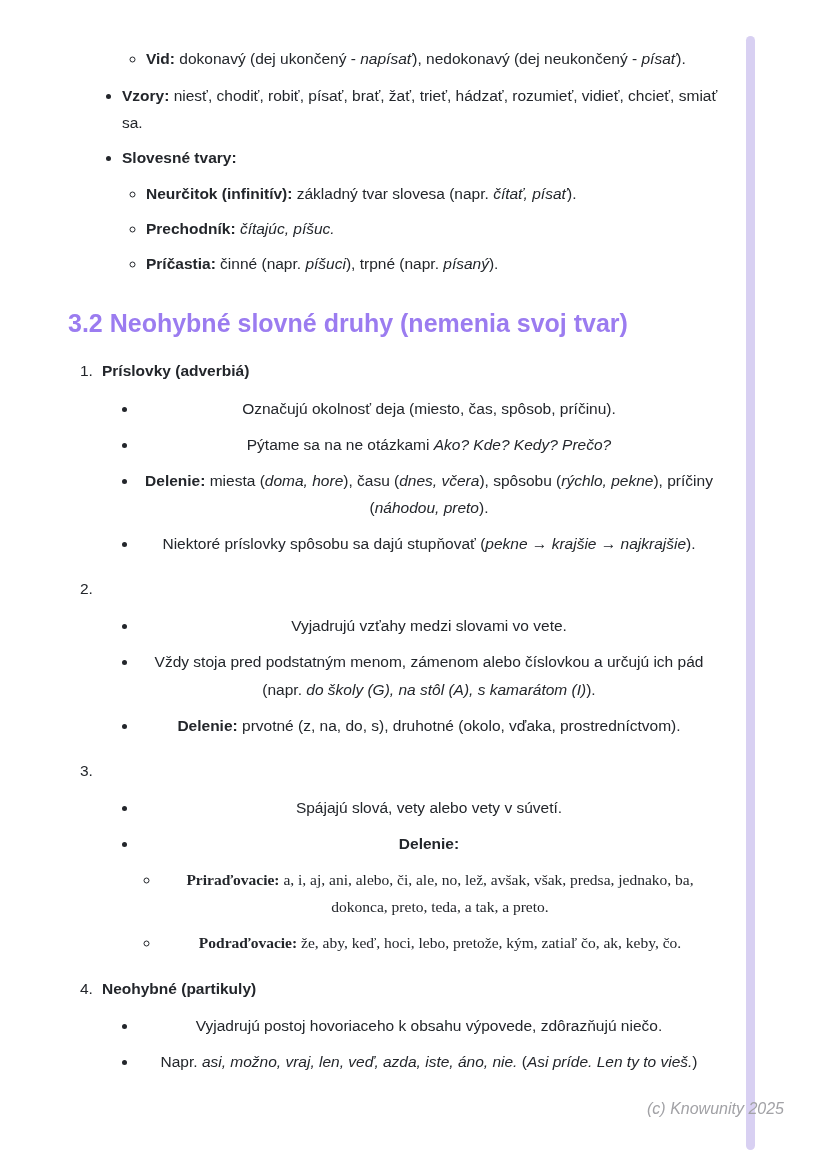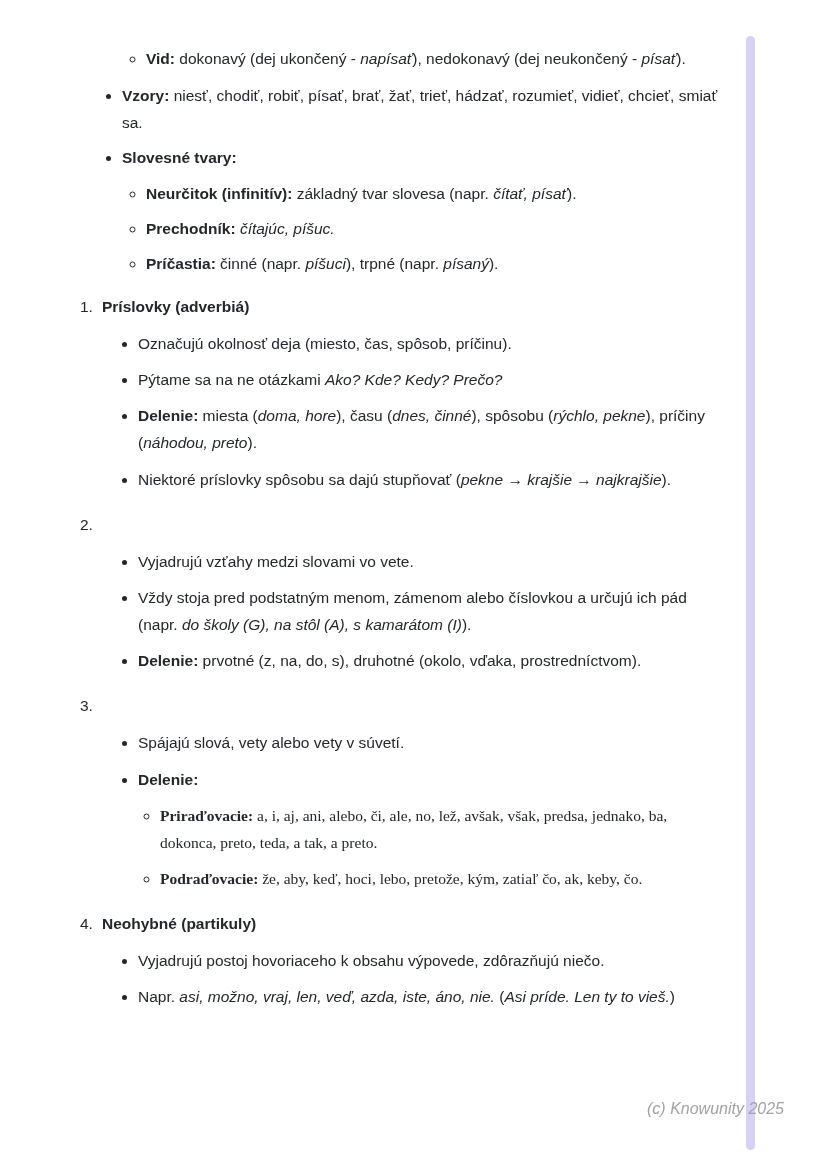--- a/index.html
+++ b/index.html
@@ -25,21 +25,21 @@
   ul.sub-list { list-style: circle; padding-left: 24px; margin-top: 8px; }
   ul.sub-list.standalone { padding-left: 78px; margin-top: 0; }
   .heading {
     color: var(--accent, #9b7cf0);
     font-size: 25px; line-height: 1.3; font-weight: 700;
     margin: 30px 0 18px 0;
   }
   .numbered { margin: 16px 0 18px 0; }
   .num-row { display: flex; gap: 7px; padding-left: 12px; margin-bottom: 10px; }
   .num { min-width: 15px; }
-  ul.part-list { list-style: disc; padding-left: 70px; }
+  ul.part-list { list-style: disc; padding-left: 70px; text-align: center; }
   ul.part-list .li { margin: 9px 0; }
   ul.part-sub { list-style: circle; padding-left: 22px; margin-top: 8px; font-family: Liberation Serif, serif; }
   .edge-bar {
     position: absolute; left: 746px; top: 36px;
     width: 9px; height: 1114px;
     background: var(--bar, #d8d0f2);
     border-radius: 5px;
   }
   .footer {
     position: absolute; top: 1100px; right: 44px;
@@ -71,35 +71,36 @@
           <li class="li">
             <span class="para"><span class="b">Prechodník:</span><span> </span><span class="i">čítajúc, píšuc.</span></span>
           </li>
           <li class="li">
             <span class="para"><span class="b">Príčastia:</span><span> činné (napr. </span><span class="i">píšuci</span><span>), trpné (napr. </span><span class="i">písaný</span><span>).</span></span>
           </li>
         </ul>
       </li>
     </ul>
 
+    <h2 class="heading">3.2 Neohybné slovné druhy (nemenia svoj tvar)</h2>
 
     <div class="numbered">
       <div class="num-row">
         <span class="num">1.</span>
         <span class="para"><span class="b">Príslovky (adverbiá)</span></span>
       </div>
       <ul class="list part-list">
         <li class="li">
           <span class="para"><span>Označujú okolnosť deja (miesto, čas, spôsob, príčinu).</span></span>
         </li>
         <li class="li">
           <span class="para"><span>Pýtame sa na ne otázkami </span><span class="i">Ako? Kde? Kedy? Prečo?</span></span>
         </li>
         <li class="li">
-          <span class="para"><span class="b">Delenie:</span><span> miesta (</span><span class="i">doma, hore</span><span>), času (</span><span class="i">dnes, činné</span><span>), spôsobu (</span><span class="i">rýchlo, pekne</span><span>), príčiny (</span><span class="i">náhodou, preto</span><span>).</span></span>
+          <span class="para"><span class="b">Delenie:</span><span> miesta (</span><span class="i">doma, hore</span><span>), času (</span><span class="i">dnes, včera</span><span>), spôsobu (</span><span class="i">rýchlo, pekne</span><span>), príčiny (</span><span class="i">náhodou, preto</span><span>).</span></span>
         </li>
         <li class="li">
           <span class="para"><span>Niektoré príslovky spôsobu sa dajú stupňovať (</span><span class="i">pekne → krajšie → najkrajšie</span><span>).</span></span>
         </li>
       </ul>
     </div>
 
     <div class="numbered">
       <div class="num-row">
         <span class="num">2.</span>

